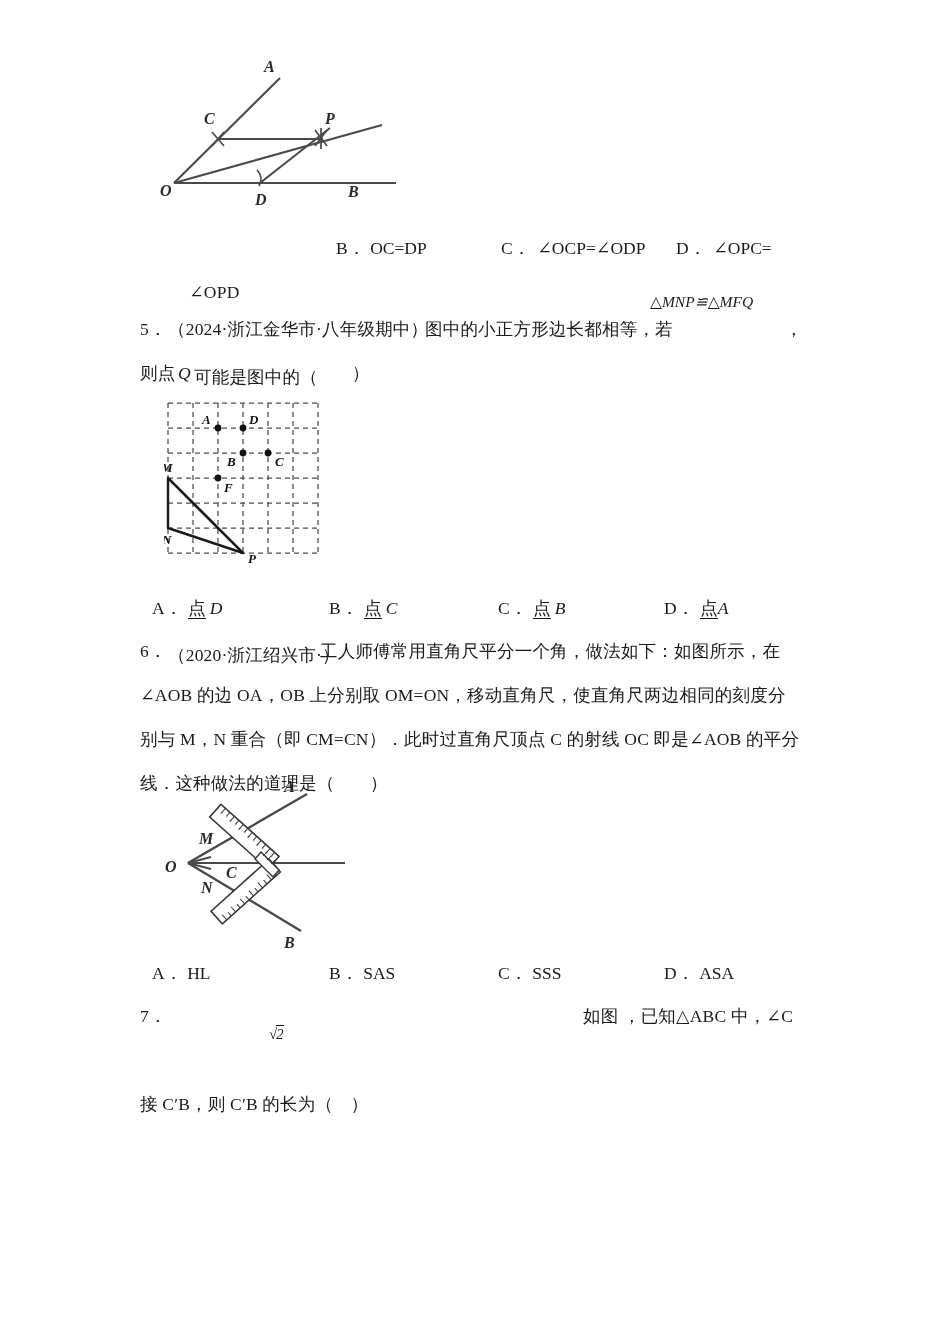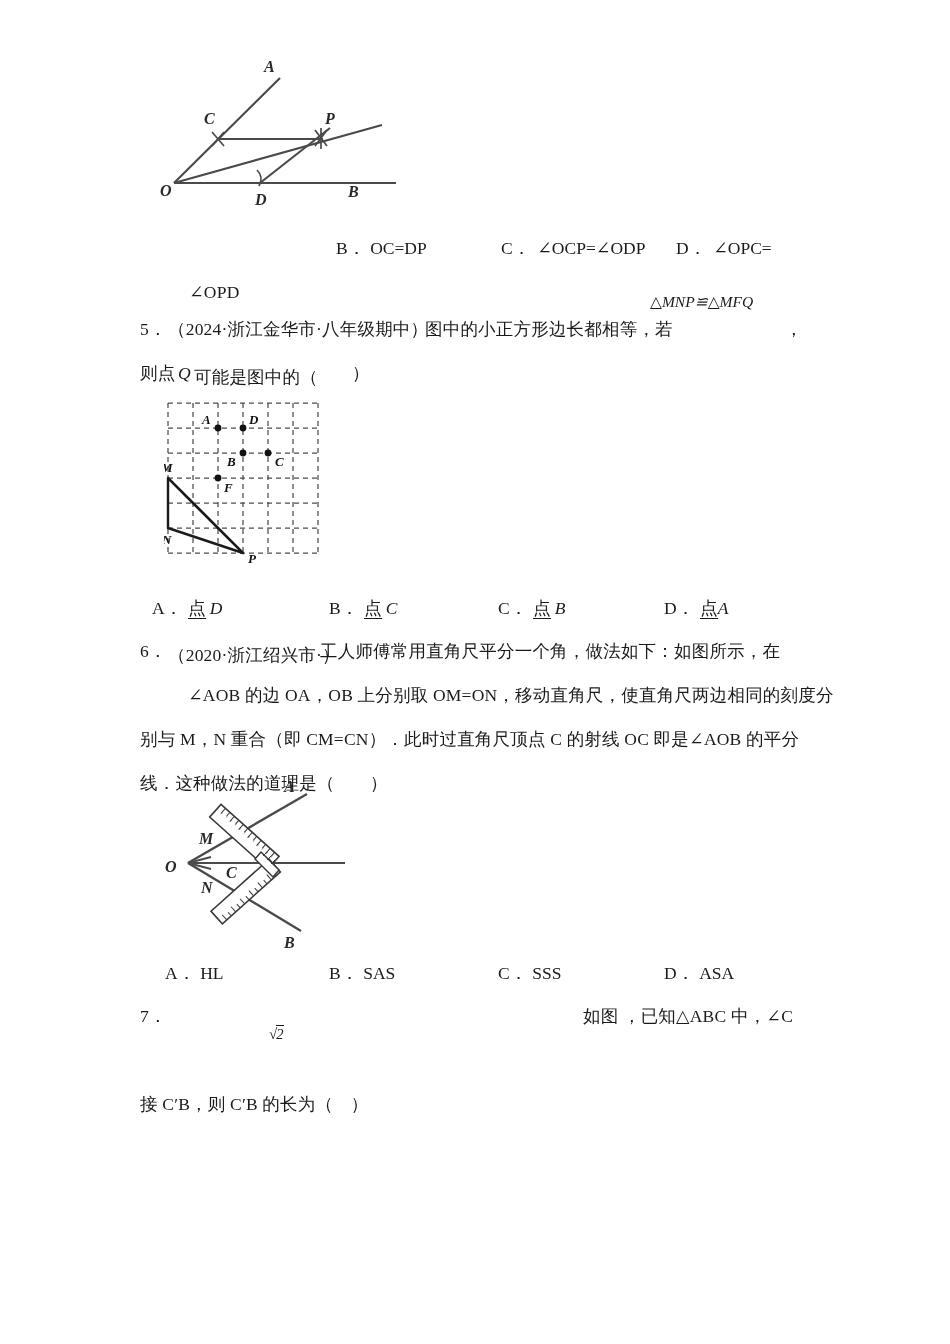--- a/index.html
+++ b/index.html
@@ -186,21 +186,21 @@
       <span class="opt" style="left:177px;"><span>B．</span><span style="display:inline-block;width:6px;"></span><span class="udot">点</span><span style="display:inline-block;width:4px;"></span><span class="ital">C</span></span>
       <span class="opt" style="left:346px;"><span>C．</span><span style="display:inline-block;width:6px;"></span><span class="udot">点</span><span style="display:inline-block;width:4px;"></span><span class="ital">B</span></span>
       <span class="opt" style="left:512px;"><span>D．</span><span style="display:inline-block;width:6px;"></span><span class="udot">点</span><span class="ital">A</span></span>
     </div>
 
     <div style="position:absolute; left:-12px; top:629px; width:690px; height:44px;">
       <span class="qline" style="position:absolute; left:0; top:0;">6．</span>
       <span class="qline" style="position:absolute; left:28px; top:4px;">（2020·浙江绍兴市·）</span>
       <span class="qline" style="position:absolute; left:180px; top:0;">工人师傅常用直角尺平分一个角，做法如下：如图所示，在</span>
     </div>
-    <div class="qline" style="position:absolute; left:-12px; top:673px;margin-left:48px;">∠AOB 的边 OA，OB 上分别取 OM=ON，移动直角尺，使直角尺两边相同的刻度分</div>
+    <div class="qline" style="position:absolute; left:-12px; top:673px;">∠AOB 的边 OA，OB 上分别取 OM=ON，移动直角尺，使直角尺两边相同的刻度分</div>
     <div class="qline" style="position:absolute; left:-12px; top:717px;">别与 M，N 重合（即 CM=CN）．此时过直角尺顶点 C 的射线 OC 即是∠AOB 的平分</div>
     <div class="qline" style="position:absolute; left:-12px; top:761px;">线．这种做法的道理是（　　）</div>
 
   </div>
 
   <div class="fig" style="left:155px; top:778px; width:300px; height:172px;">
     <svg width="300" height="172" viewBox="0 0 300 172">
       <defs>
         <pattern id="ticks" width="6" height="14" patternUnits="userSpaceOnUse">
           <line x1="0" y1="0" x2="0" y2="6" stroke="#4a4a4a" stroke-width="1"></line>
@@ -264,21 +264,21 @@
       <text x="44" y="66" font-family="Liberation Serif, serif" font-size="16" font-style="italic" font-weight="bold" fill="#2a2a2a">M</text>
       <text x="46" y="115" font-family="Liberation Serif, serif" font-size="16" font-style="italic" font-weight="bold" fill="#2a2a2a">N</text>
       <text x="10" y="94" font-family="Liberation Serif, serif" font-size="16" font-style="italic" font-weight="bold" fill="#2a2a2a">O</text>
       <text x="71" y="100" font-family="Liberation Serif, serif" font-size="16" font-style="italic" font-weight="bold" fill="#2a2a2a">C</text>
     </svg>
   </div>
 
   <div class="content">
 
     <div class="opts" style="position:absolute; left:0; top:951px; width:660px; height:44px;">
-      <span class="opt" style="left:13px;"><span>A．</span><span style="display:inline-block;width:5px;"></span><span>HL</span></span>
+      <span class="opt" style="left:0;"><span>A．</span><span style="display:inline-block;width:5px;"></span><span>HL</span></span>
       <span class="opt" style="left:177px;"><span>B．</span><span style="display:inline-block;width:5px;"></span><span>SAS</span></span>
       <span class="opt" style="left:346px;"><span>C．</span><span style="display:inline-block;width:5px;"></span><span>SSS</span></span>
       <span class="opt" style="left:512px;"><span>D．</span><span style="display:inline-block;width:5px;"></span><span>ASA</span></span>
     </div>
 
     <div style="position:absolute; left:-12px; top:994px; width:690px; height:44px;">
       <span class="qline" style="position:absolute; left:0; top:0;">7．</span>
       <span class="qline" style="position:absolute; left:443px; top:0;">如图 ，已知△ABC 中，∠C</span>
     </div>
 

